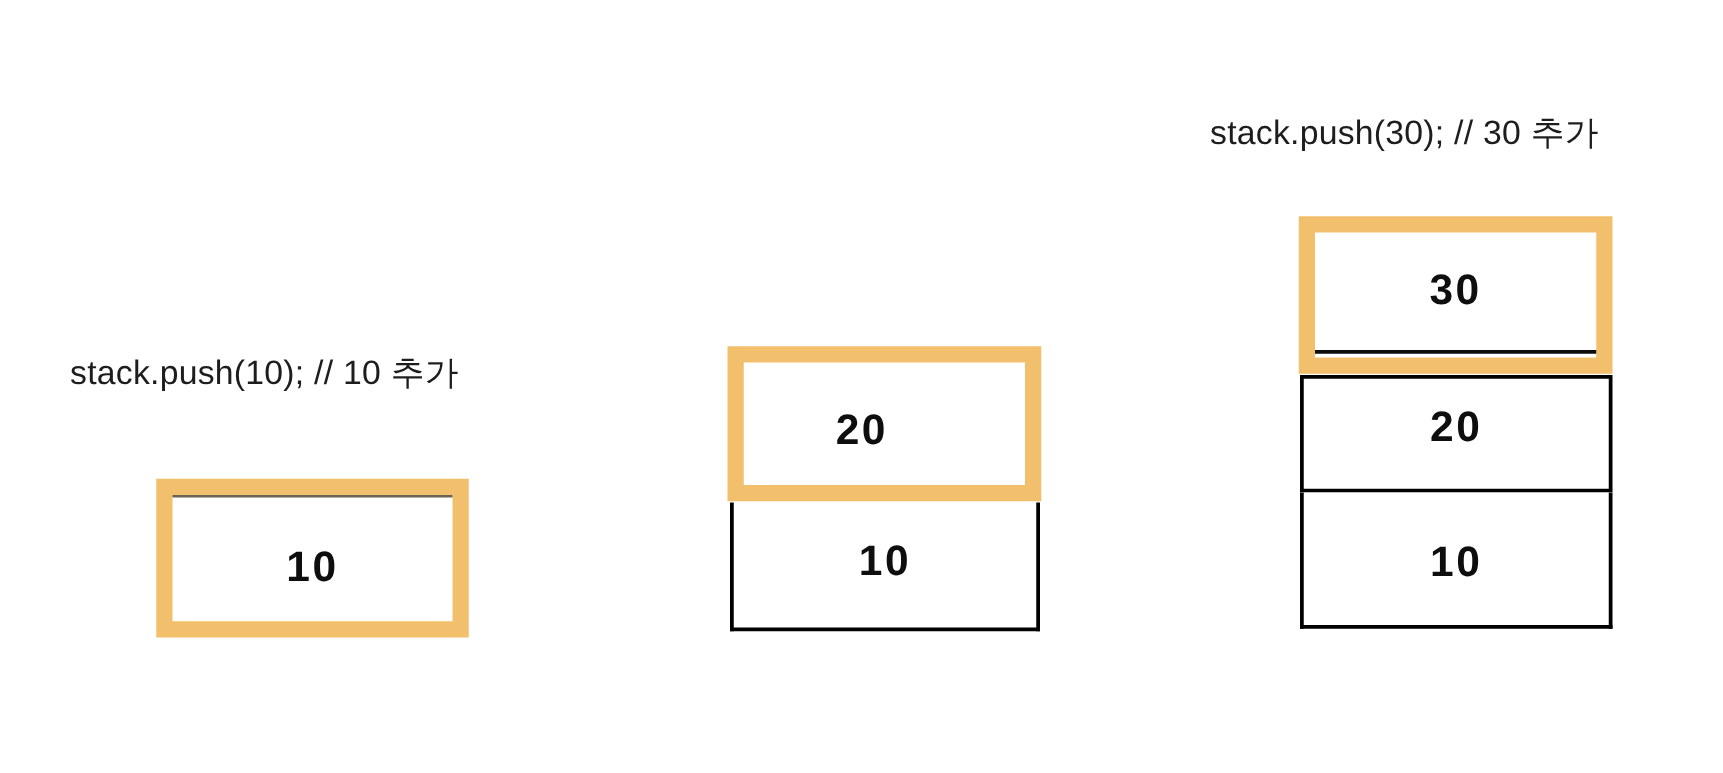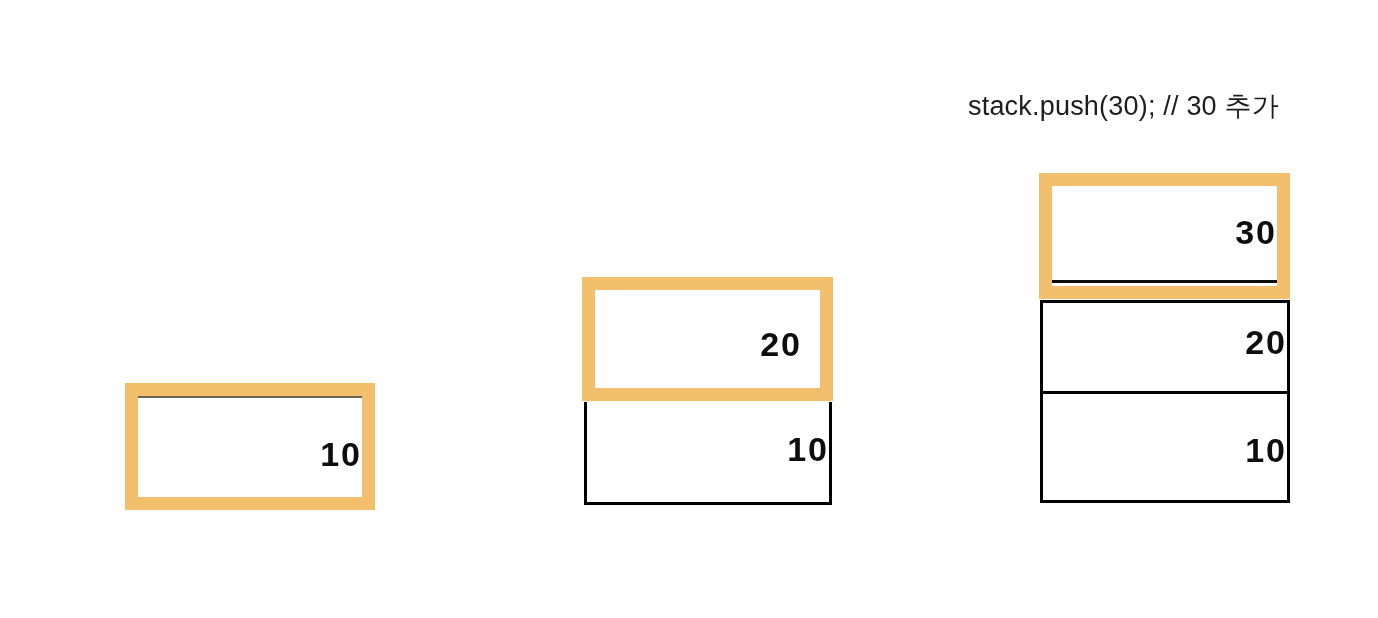--- a/index.html
+++ b/index.html
@@ -23,21 +23,21 @@
   .lbl-1 { left: 56px;  top: 281px; }
   .lbl-2 { left: 506px; top: 176px; }
   .lbl-3 { left: 968px; top: 89px; text-align: right;  }
 
   .cell {
     position: absolute;
     box-sizing: border-box;
     background: #ffffff;
     display: flex;
     align-items: center;
-    justify-content: flex-end;
+    justify-content: center;
   }
   .cell-value {
     font-size: 34px;
     font-weight: 700;
     letter-spacing: 2px;
     color: #0e0e0e;
   }
   .hl-cell {
     border: 13px solid #F2C06C;
     z-index: 2;
@@ -73,20 +73,21 @@
   .bk-3-1 { left: 1040px; top: 300px; width: 250px; height: 94px; }
   .bk-3-1 .cell-value { transform: translateY(-5px); }
   .bk-3-0 { left: 1040px; top: 394px; width: 250px; height: 109px; }
   .bk-3-0 .cell-value { transform: translateY(3px); }
 </style>
 </head>
 <body>
 
 <div class="canvas">
 
+  <div class="code-label lbl-1">stack.push(10); // 10 추가</div>
   <div class="cell hl-cell hl-1">
     <span class="edge-line edge-line-top"></span>
     <span class="cell-value">10</span>
   </div>
 
   <div class="cell hl-cell hl-2">
     <span class="cell-value">20</span>
   </div>
   <div class="cell bk-cell no-top-border bk-2-0">
     <span class="cell-value">10</span>

